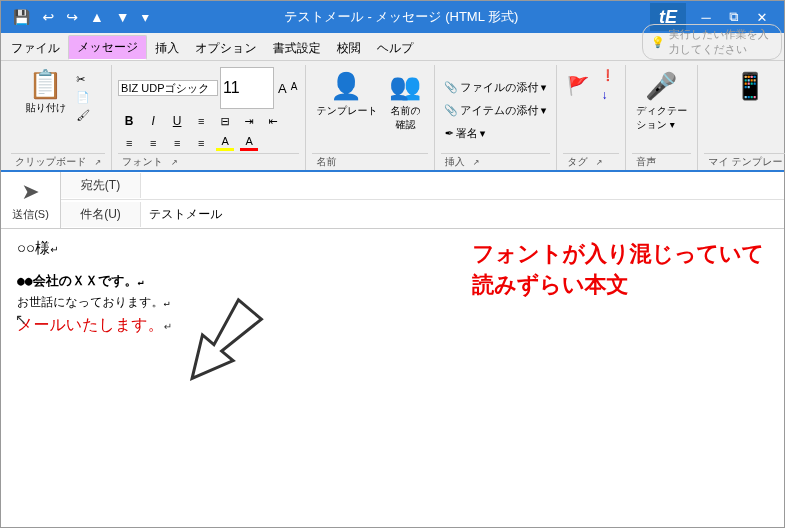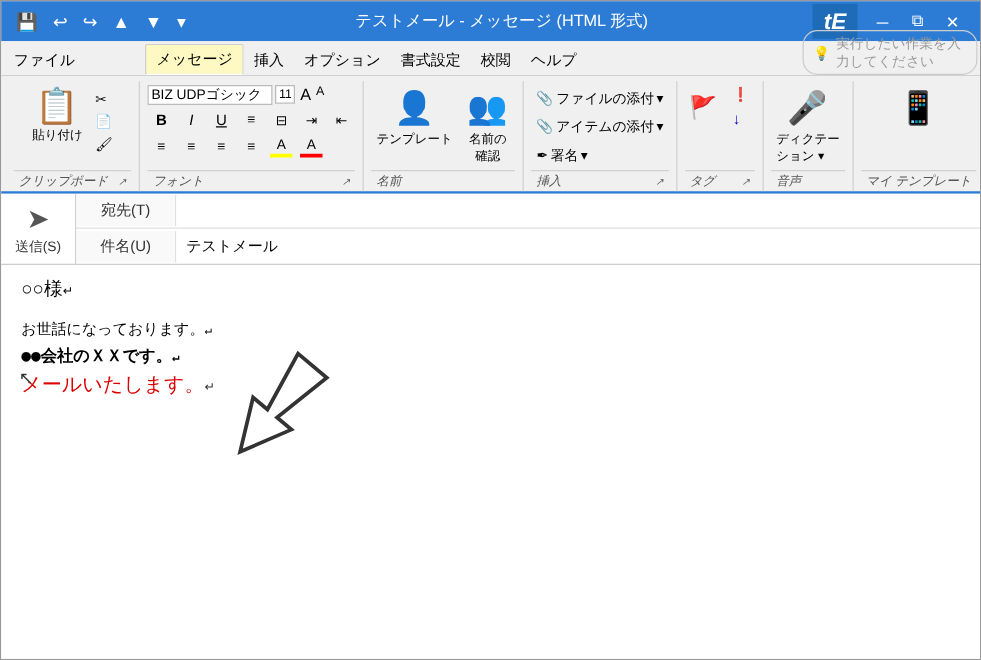--- a/index.html
+++ b/index.html
@@ -33,21 +33,21 @@
       border-bottom: 1px solid #d0d0d0;
       padding: 0 2px;
     }
     .menu-item {
       padding: 3px 8px;
       font-size: 12px;
       cursor: pointer;
       border-radius: 2px;
       white-space: nowrap;
     }
-    .menu-item.active { background: #fef9c3; border: 1px solid #d0d0d0; border-bottom: 1px solid #fff; margin-left: 48px; }
+    .menu-item.active { background: #f0abfc; border: 1px solid #d0d0d0; border-bottom: 1px solid #fff; }
     .menu-search { margin-left: auto; display: flex; align-items: center; gap: 4px; }
     .menu-search-box { border: 1px solid #ccc; border-radius: 12px; padding: 2px 8px; font-size: 11px; width: 140px; display: flex; align-items: center; gap: 4px; }
 
     
     .ribbon {
       background: #f0f0f0;
       border-bottom: 2px solid #2c7cd6;
       padding: 4px 4px 0;
       display: flex;
       align-items: stretch;
@@ -56,40 +56,40 @@
     .ribbon-group {
       display: flex;
       flex-direction: column;
       align-items: center;
       border-right: 1px solid #d0d0d0;
       padding: 2px 6px 0;
       min-width: fit-content;
     }
     .ribbon-group:last-child { border-right: none; }
     .ribbon-group-content { display: flex; align-items: flex-start; gap: 2px; flex: 1; }
-    .ribbon-group-label-row { display: flex; align-items: center; justify-content: space-between; width: 100%; border-top: 1px solid #d0d0d0; margin-top: auto; font-style: italic; }
+    .ribbon-group-label-row { display: flex; align-items: center; justify-content: flex-start; width: 100%; border-top: 1px solid #d0d0d0; margin-top: auto; }
     .ribbon-group-label-row span { font-size: 10px; color: #555; padding: 1px 4px; }
     .ribbon-group-label-row .expand-icon { font-size: 8px; cursor: pointer; }
 
     
     .rb-large {
       display: flex; flex-direction: column; align-items: center; justify-content: flex-start;
       padding: 4px 4px; cursor: pointer; border-radius: 3px; min-width: 44px;
       font-size: 10px; text-align: center; gap: 2px;
     }
 
     
     .rb-small {
       display: flex; align-items: center; gap: 2px;
       padding: 2px 4px; cursor: pointer; border-radius: 2px;
       font-size: 11px; white-space: nowrap;
     }
     .font-row { display: flex; align-items: center; gap: 2px; }
     .font-selector { border: 1px solid #bbb; background: #fff; font-size: 11px; padding: 1px 2px; width: 100px; }
-    .font-size-selector { border: 1px solid #bbb; background: #fff; font-size: 10px; padding: 1px 2px; width: 16px; }
+    .font-size-selector { border: 1px solid #bbb; background: #fff; font-size: 16px; padding: 11px 2px; width: 54px; }
     .font-size-btns { display: flex; }
     .font-size-btns span { font-size: 12px; cursor: pointer; padding: 1px 2px; }
 
     .format-btn { width: 22px; height: 20px; display: flex; align-items: center; justify-content: center; cursor: pointer; border: 1px solid transparent; border-radius: 2px; font-size: 12px; }
     .format-btn.bold { font-weight: bold; }
     .format-btn.italic { font-style: italic; }
     .format-btn.underline { text-decoration: underline; }
 
     .color-indicator { width: 18px; height: 3px; margin-top: 1px; }
 
@@ -391,25 +391,29 @@
           <div class="email-label-btn" style="font-weight:normal;">件名(U)</div>
           <input type="text" class="email-input" value="テストメール" style="">
         </div>
       </div>
     </div>
   </div>
 
   <div class="email-body" style="flex:1;position:relative;">
     <div style="font-size:15px;font-family:serif;margin-bottom:6px;">○○様<span style="font-size:10px;">↵</span></div>
     <div style="height:8px;"></div>
+    <div style="font-size:13px;font-weight:bold;font-family:'MS Gothic',monospace;margin-bottom:4px;">●●会社のＸＸです。<span style="font-size:10px;">↵</span></div>
     <div style="font-size:12px;font-family:'MS Gothic',monospace;margin-bottom:4px;">お世話になっております。<span style="font-size:10px;">↵</span></div>
-    <div style="font-size:13px;font-weight:bold;font-family:'MS Gothic',monospace;margin-bottom:4px;">●●会社のＸＸです。<span style="font-size:10px;">↵</span></div>
     <div style="font-size:16px;color:#dd0000;font-family:serif;margin-bottom:4px;">メールいたします。<span style="font-size:10px;color:#333;">↵</span></div>
     <div style="height:8px;"></div>
 
+    <div class="annotation">
+      <div>フォントが入り混じっていて</div>
+      <div>読みずらい本文</div>
+    </div>
 
     <div class="arrow-overlay">
       <svg width="120" height="110" viewBox="0 0 120 110">
 
         <polygon points="60,10 80,50 65,50 75,100 45,100 55,50 40,50" fill="white" stroke="#333" stroke-width="3" transform="rotate(220, 60, 55)"></polygon>
       </svg>
     </div>
 
     <div style="position:absolute;left:14px;top:82px;font-size:14px;color:#333;">↖</div>
   </div>

